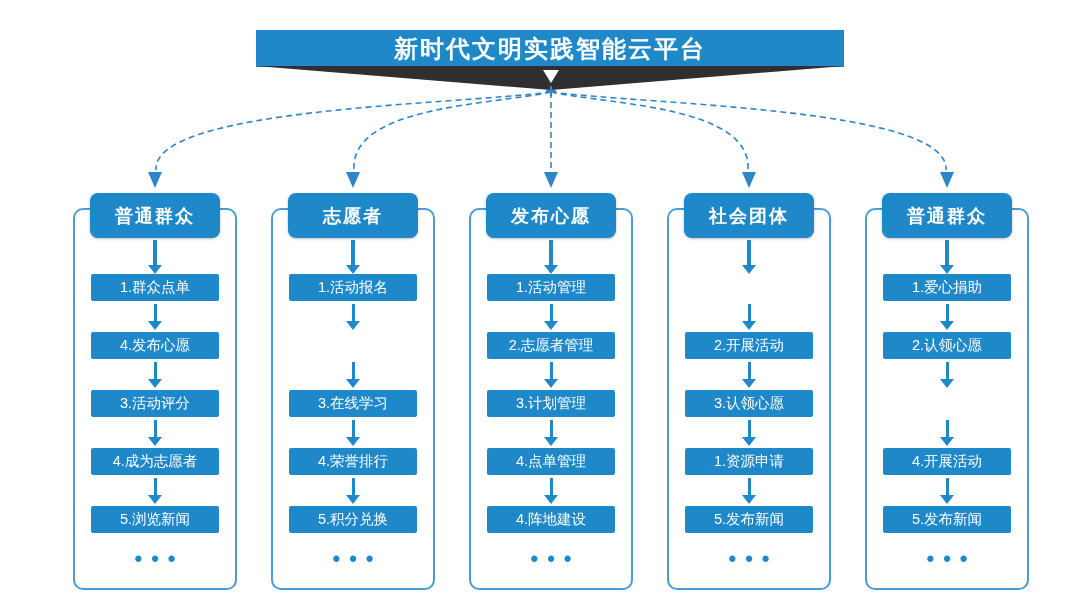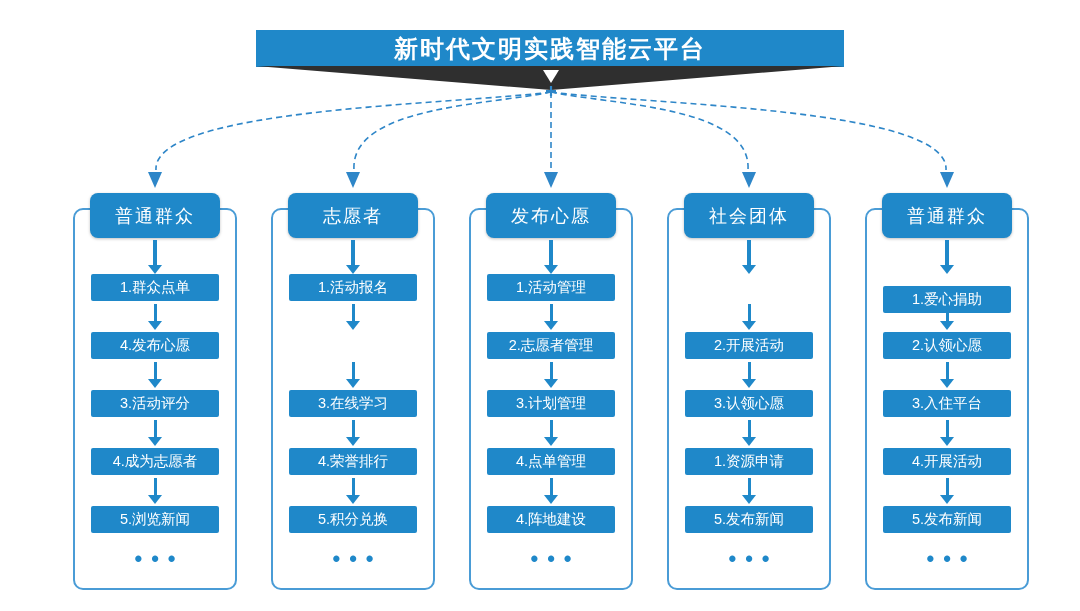--- a/index.html
+++ b/index.html
@@ -55,21 +55,21 @@
     background: transparent;
   }
   .col-header {
     position: absolute;
     top: 23px; left: 17px;
     width: 130px; height: 45px;
     background: var(--primary);
     border-radius: 8px;
     color: #fff;
     font-size: 18px;
-    font-weight: normal;
+    font-weight: bold;
     letter-spacing: 2px;
     display: flex; align-items: center; justify-content: center;
     box-shadow: 0 1px 3px rgba(0,0,0,0.25);
   }
   .step {
     position: absolute;
     left: 18px;
     width: 128px; height: 27px;
     background: var(--primary);
     color: #fff;
@@ -247,31 +247,30 @@
   <div class="dots">•••</div>
 </div>
 
 <div class="column" style="left:865px">
   <div class="card"></div>
   <div class="col-header">普通群众</div>
   <div class="v-arrow big" style="top:70px;height:34px">
       <div class="stem"></div>
       <div class="head"></div>
     </div>
-  <div class="step" style="top:116px">1.爱心捐助</div>
+  <div class="step" style="top:104px">1.爱心捐助</div>
   <div class="v-arrow" style="top:134px;height:26px">
       <div class="stem"></div>
       <div class="head"></div>
     </div>
   <div class="step" style="top:162px">2.认领心愿</div>
   <div class="v-arrow" style="top:192px;height:26px">
       <div class="stem"></div>
       <div class="head"></div>
     </div>
-  <div class="step" style="top:220px">3.入住平台</div>
   <div class="v-arrow" style="top:250px;height:26px">
       <div class="stem"></div>
       <div class="head"></div>
     </div>
   <div class="step" style="top:278px">4.开展活动</div>
   <div class="v-arrow" style="top:308px;height:26px">
       <div class="stem"></div>
       <div class="head"></div>
     </div>
   <div class="step" style="top:336px">5.发布新闻</div>

